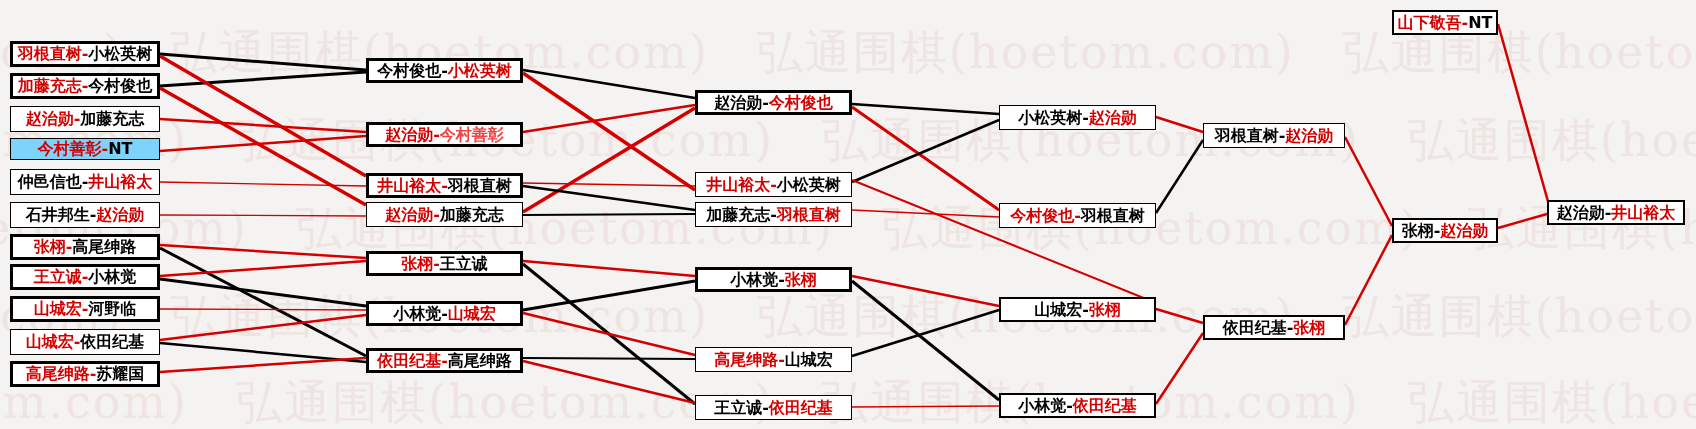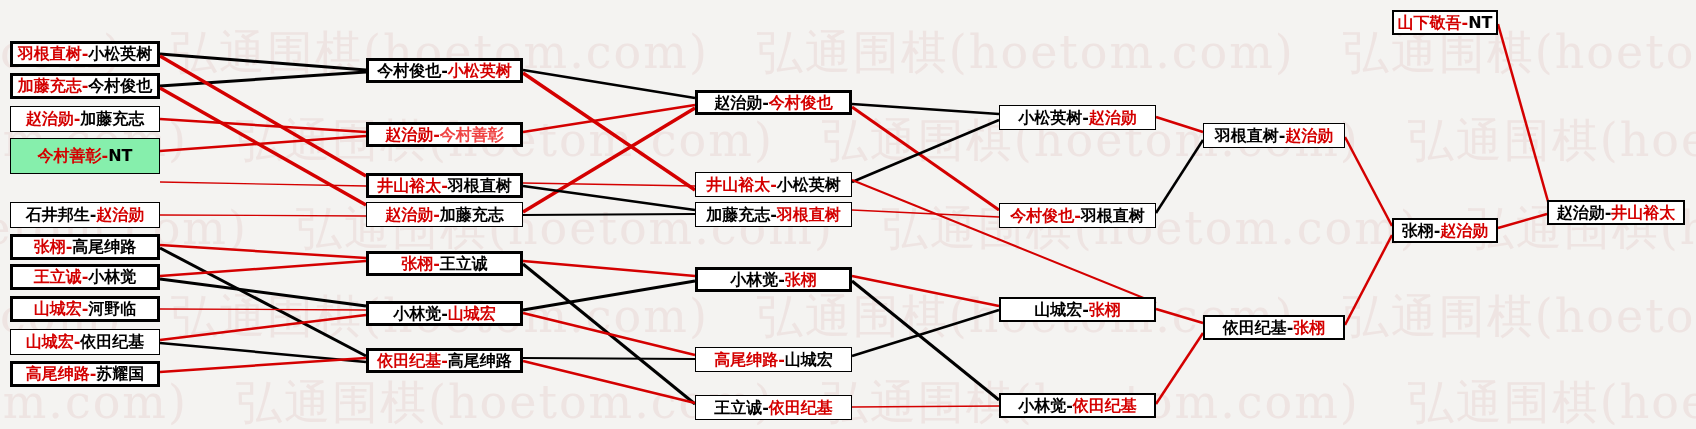--- a/index.html
+++ b/index.html
@@ -101,23 +101,27 @@
         <span style="color: rgb(0, 0, 0);">小松英树</span>
       </div>
       <div class="match-box" style="left: 10px; top: 73px; width: 150px; height: 26px; border-width: 3px; background: rgb(255, 255, 255);">
         <span style="color: rgb(212, 0, 0);">加藤充志-</span>
         <span style="color: rgb(0, 0, 0);">今村俊也</span>
       </div>
       <div class="match-box" style="left: 10px; top: 106px; width: 150px; height: 26px; border-width: 1px; background: rgb(255, 255, 255);">
         <span style="color: rgb(212, 0, 0);">赵治勋-</span>
         <span style="color: rgb(0, 0, 0);">加藤充志</span>
       </div>
-      <div class="match-box" style="left: 10px; top: 138px; width: 150px; height: 36px; border-width: 1px; background: #86efac;">
+      <div class="match-box" style="left: 10px; top: 138px; width: 150px; height: 22px; border-width: 1px; background: #7dd3fc;">
         <span style="color: rgb(212, 0, 0);">今村善彰-</span>
         <span style="color: rgb(0, 0, 0);">NT</span>
+      </div>
+      <div class="match-box" style="left: 10px; top: 169px; width: 150px; height: 26px; border-width: 1px; background: rgb(255, 255, 255);">
+        <span style="color: rgb(0, 0, 0);">仲邑信也-</span>
+        <span style="color: rgb(212, 0, 0);">井山裕太</span>
       </div>
       <div class="match-box" style="left: 10px; top: 202px; width: 150px; height: 26px; border-width: 1px; background: rgb(255, 255, 255);">
         <span style="color: rgb(0, 0, 0);">石井邦生-</span>
         <span style="color: rgb(212, 0, 0);">赵治勋</span>
       </div>
       <div class="match-box" style="left: 10px; top: 234px; width: 150px; height: 26px; border-width: 3px; background: rgb(255, 255, 255);">
         <span style="color: rgb(212, 0, 0);">张栩-</span>
         <span style="color: rgb(0, 0, 0);">高尾绅路</span>
       </div>
       <div class="match-box" style="left: 10px; top: 264px; width: 150px; height: 26px; border-width: 3px; background: rgb(255, 255, 255);">

